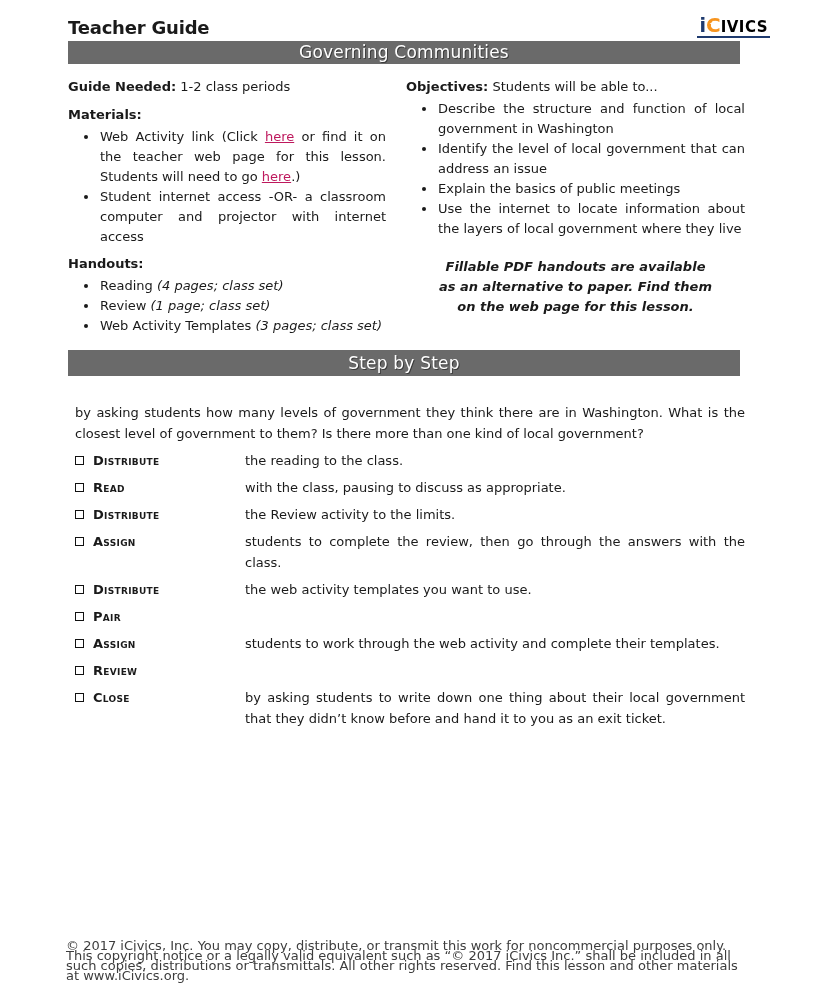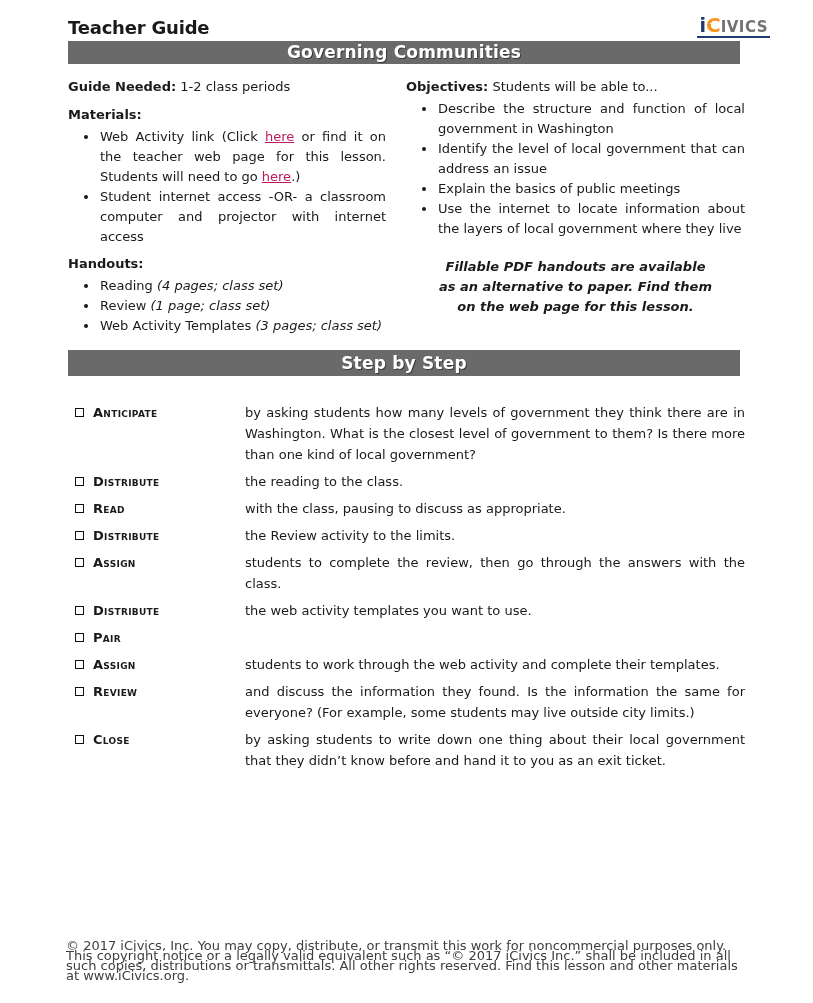--- a/index.html
+++ b/index.html
@@ -45,33 +45,33 @@
     font-size: 20px;
   }
   .logo-star {
     position: absolute;
     left: 3px;
     top: 5px;
     font-size: 9px;
     color: #ffffff;
   }
   .logo-rest {
-    color: #737373;
+    color: #000000;
     font-weight: bold;
     font-size: 15px;
     letter-spacing: 0.5px;
   }
   
   .banner {
     margin: 3px 73px 0 68px;
     height: 23px;
     background: #6a6a6a;
     color: #ffffff;
     font-size: 17px;
-    font-weight: bold;
+    font-weight: normal;
     text-align: center;
     line-height: 23px;
     text-shadow: 1px 1px 0 #3c3c3c;
     letter-spacing: 0.2px;
   }
   .banner.second { margin-top: 10px; height: 26px; line-height: 26px; }
   
   .columns {
     display: flex;
     gap: 20px;
@@ -187,21 +187,20 @@
         <div>on the web page for this lesson.</div>
       </div>
     </div>
 
   </div>
 
   <div class="banner second">Step by Step</div>
 
   <div class="steps">
     <div class="step-row">
-      <div class="step-label"><span class="checkbox"></span><span class="step-name">Anticipate</span></div>
       <div class="step-text">by asking students how many levels of government they think there are in Washington. What is the closest level of government to them? Is there more than one kind of local government?</div>
     </div>
     <div class="step-row">
       <div class="step-label"><span class="checkbox"></span><span class="step-name">Distribute</span></div>
       <div class="step-text">the reading to the class.</div>
     </div>
     <div class="step-row">
       <div class="step-label"><span class="checkbox"></span><span class="step-name">Read</span></div>
       <div class="step-text">with the class, pausing to discuss as appropriate.</div>
     </div>
@@ -219,21 +218,20 @@
     </div>
     <div class="step-row">
       <div class="step-label"><span class="checkbox"></span><span class="step-name">Pair</span></div>
     </div>
     <div class="step-row">
       <div class="step-label"><span class="checkbox"></span><span class="step-name">Assign</span></div>
       <div class="step-text">students to work through the web activity and complete their templates.</div>
     </div>
     <div class="step-row">
       <div class="step-label"><span class="checkbox"></span><span class="step-name">Review</span></div>
-      <div class="step-text">and discuss the information they found. Is the information the same for everyone? (For example, some students may live outside city limits.)</div>
     </div>
     <div class="step-row">
       <div class="step-label"><span class="checkbox"></span><span class="step-name">Close</span></div>
       <div class="step-text">by asking students to write down one thing about their local government that they didn’t know before and hand it to you as an exit ticket.</div>
     </div>
   </div>
 
   <div class="footer">© 2017 iCivics, Inc. You may copy, distribute, or transmit this work for noncommercial purposes only. This copyright notice or a legally valid equivalent such as “© 2017 iCivics Inc.” shall be included in all such copies, distributions or transmittals. All other rights reserved. Find this lesson and other materials at www.iCivics.org.</div>
 
 </div>

